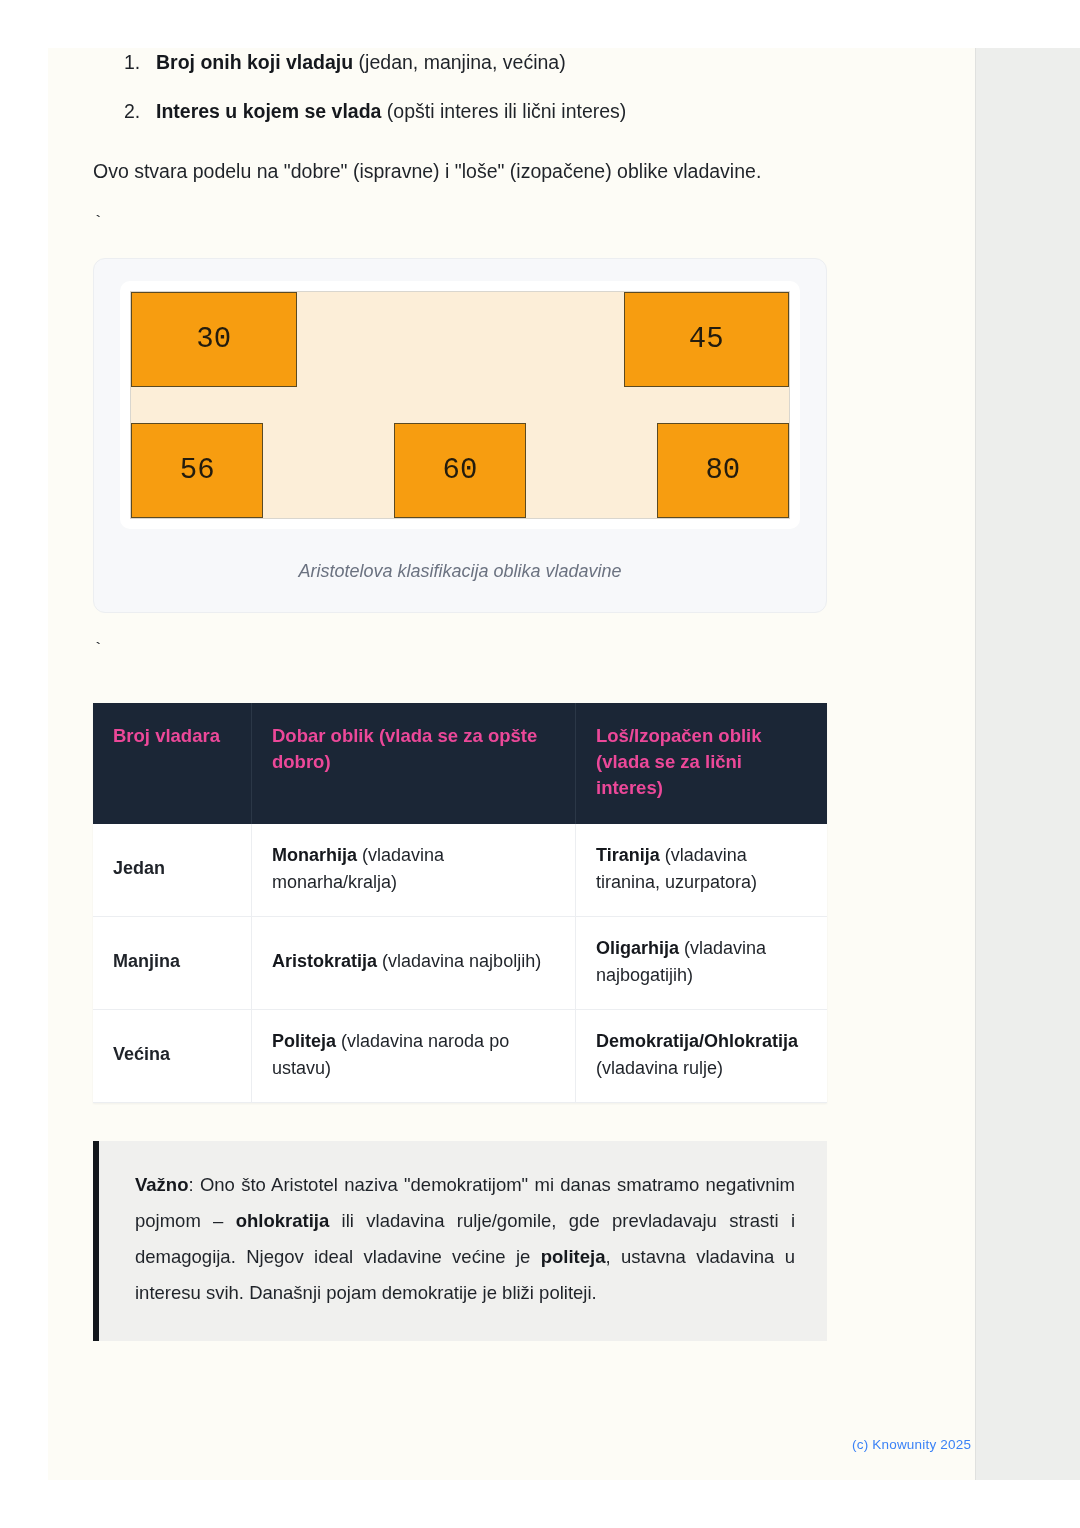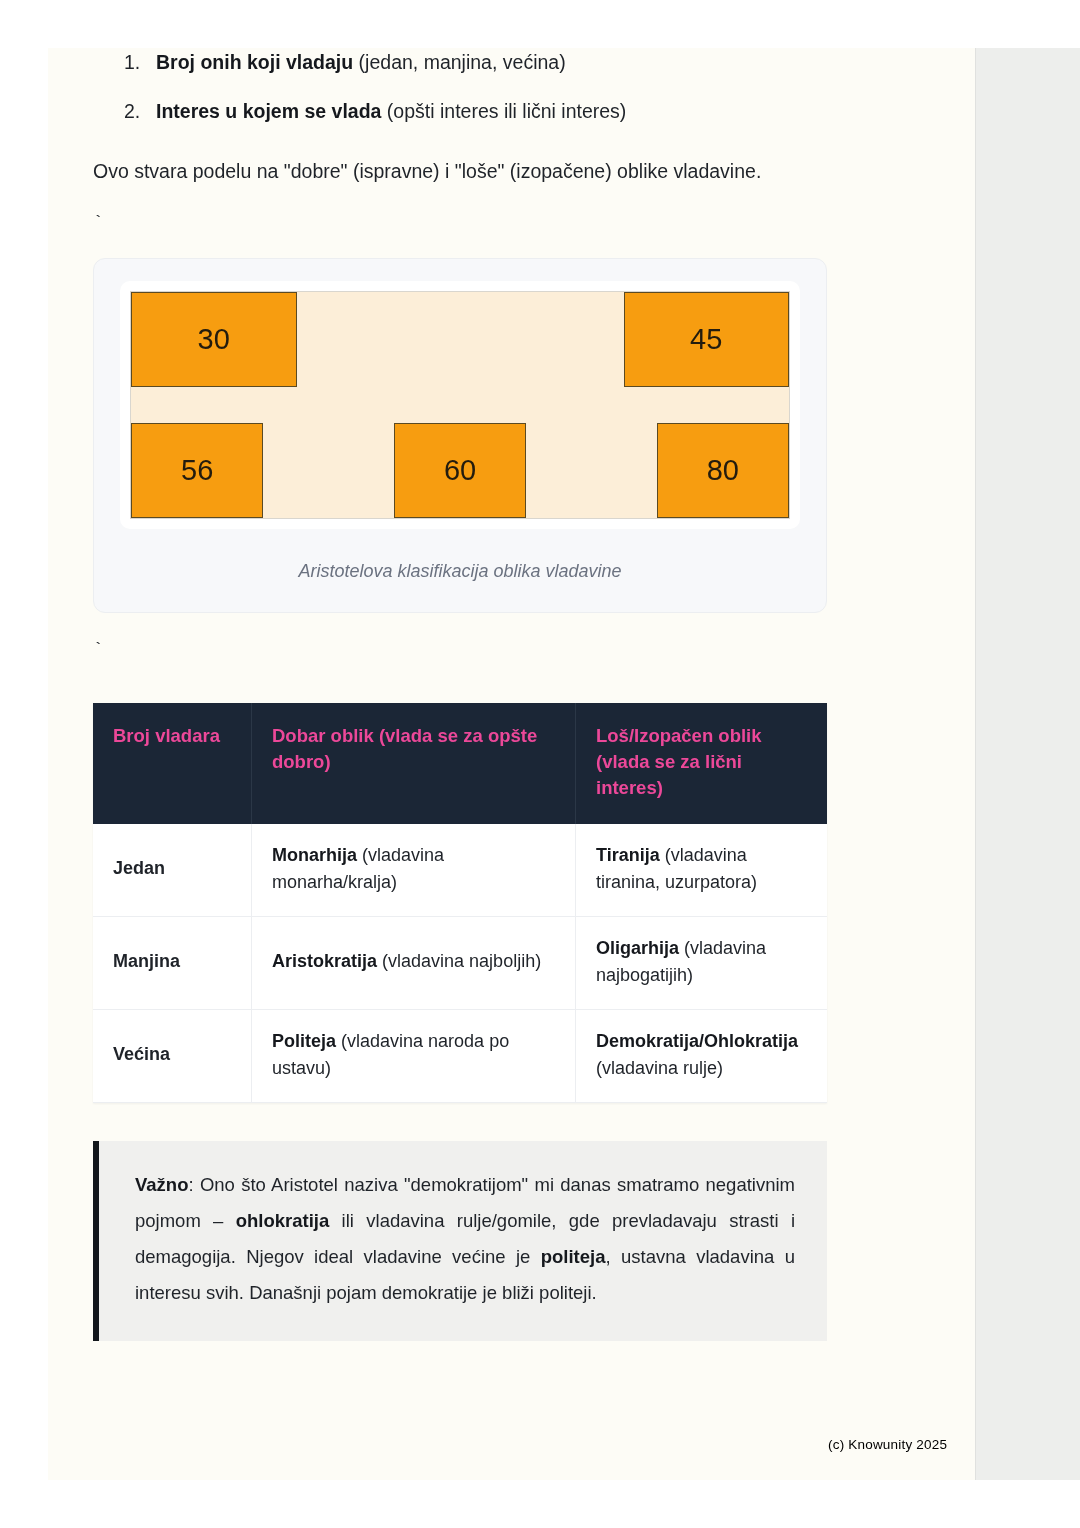--- a/index.html
+++ b/index.html
@@ -133,21 +133,21 @@
     height: 36px;
   }
   .grid-cell {
     flex: 1 1 0;
     display: flex;
     align-items: center;
     justify-content: center;
     box-sizing: border-box;
     font-size: 29px;
     color: #231c0e;
-    font-family: Liberation Sans, sans-serif;
+    font-family: Liberation Mono, monospace;
   }
   .grid-cell.filled {
     background: #f79d10;
     border: 1px solid #5b4a23;
   }
   .grid-cell.empty {
     background: #fceed8;
   }
 
   .figure-caption {
@@ -216,24 +216,24 @@
     font-size: 18.5px;
     line-height: 1.95;
     color: #1f2329;
     text-align: justify;
   }
   .callout b { font-weight: 700; color: #15181d; }
 
   
   #watermark {
     position: absolute;
-    left: 828px;
+    left: 852px;
     top: 1437px;
     font-size: 13.5px;
-    color: #000000;
+    color: #3b82f6;
     letter-spacing: 0.2px;
     white-space: nowrap;
     z-index: 5;
   }
 </style>
 </head>
 <body>
 
 <div id="app-root">
 

